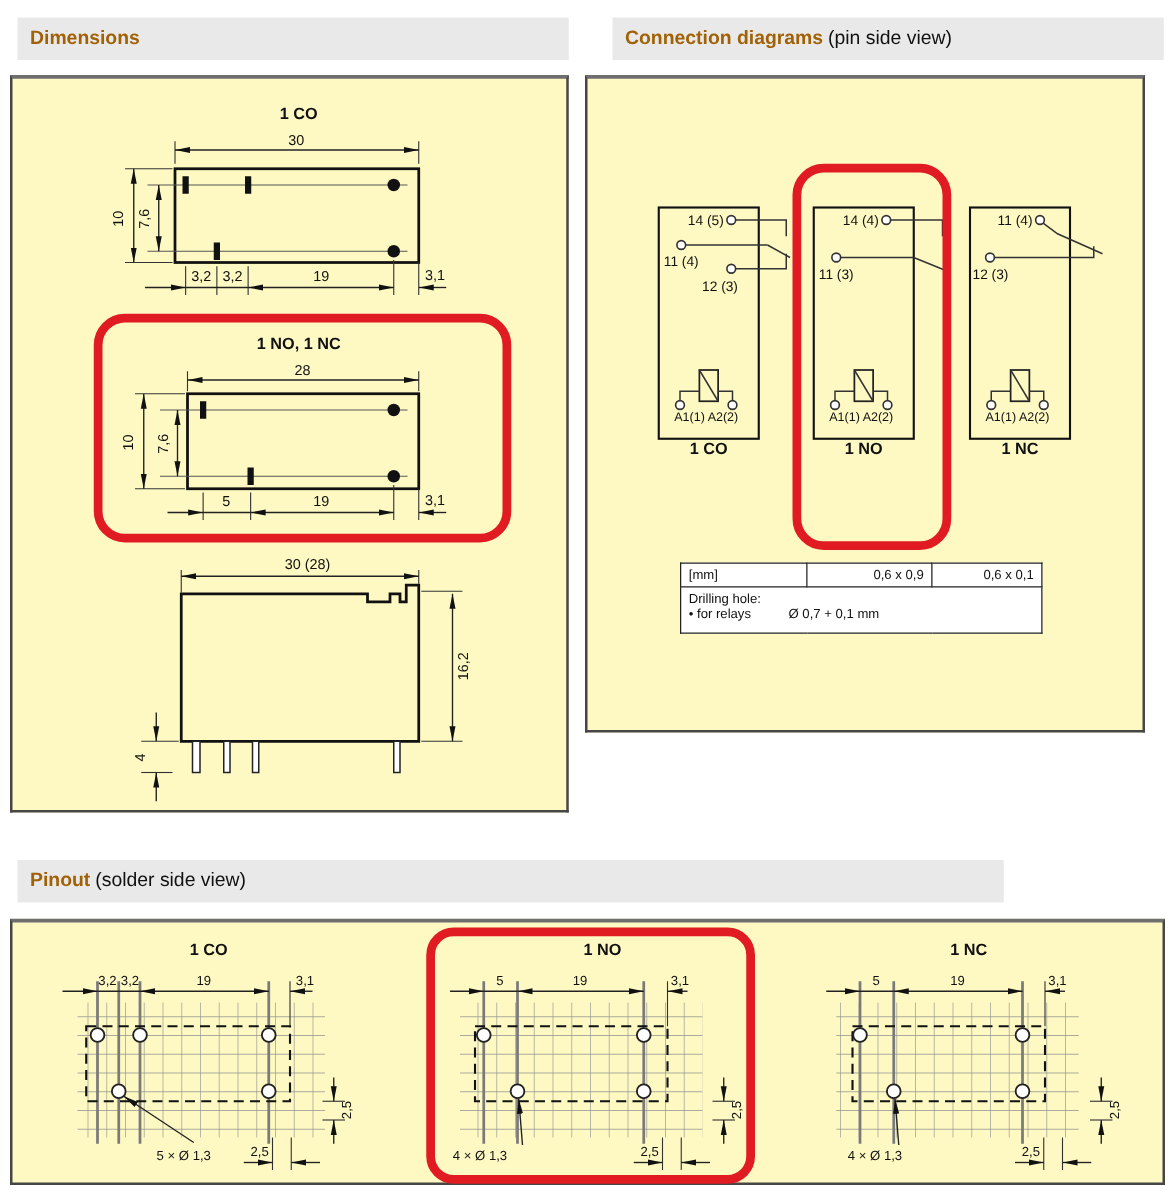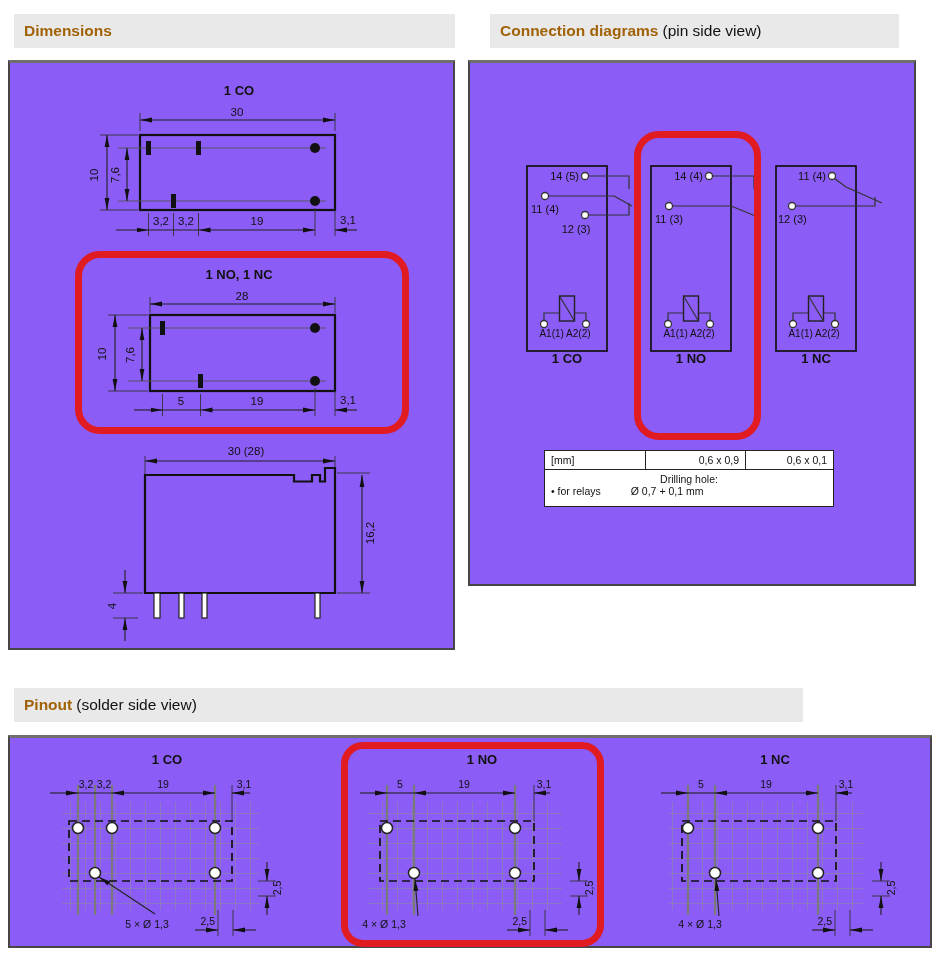--- a/index.html
+++ b/index.html
@@ -3,21 +3,21 @@
 <meta charset="utf-8">
 <style>
   * { margin:0; padding:0; box-sizing:border-box; }
   html,body { width:940px; height:956px; background:#ffffff; }
   body { position:relative; font-family:"Liberation Sans", sans-serif; color:#111; overflow:hidden; }
 
   .secbar { position:absolute; height:34px; background:#e9e9e9; line-height:34px; padding-left:10px; white-space:nowrap; }
   .sb-title { font-weight:bold; font-size:15.5px; color:#a16207; }
   .sb-sub { font-size:15.5px; color:#111; margin-left:4px; }
 
-  .panel { position:absolute; background:#8b5cf6; border:2px solid #464646; border-top:3px solid #6e6e6e; }
+  .panel { position:absolute; background:#fef9c3; border:2px solid #464646; border-top:3px solid #6e6e6e; }
   .panel svg { position:absolute; overflow:visible; }
 
   .redbox { position:absolute; border:7px solid #e11b22; border-radius:25px; z-index:6; background:transparent; }
 
   svg text { font-family:"Liberation Sans", sans-serif; fill:#111; }
   .lbl  { font-size:11.5px; }
   .plbl { font-size:10.5px; }
   .ttl  { font-size:13px; font-weight:bold; }
   .nm   { font-size:13px; font-weight:bold; }
   .clbl { font-size:11px; }
@@ -36,31 +36,31 @@
   .hole { fill:#fff; stroke:#222; stroke-width:1.5; }
   .wire { stroke:#333; stroke-width:1.2; fill:none; }
   .term { fill:#fff; stroke:#333; stroke-width:1.3; }
 
   .conn-table { border-collapse:collapse; position:absolute; table-layout:fixed; background:#fff; }
   .conn-table td { border:1.5px solid #222; font-size:10.5px; padding:3px 6px; color:#111; }
   .conn-table tr.r1 td { vertical-align:top; text-align:center; height:35px; }
   .conn-table tr.r1 td:first-child { text-align:left; }
   .conn-table tr.r2 td { text-align:right; height:19px; }
   .conn-table tr.r2 td:first-child { text-align:left; }
-  .conn-table tr.r3 td { height:37px; vertical-align:top;text-align:center; }
+  .conn-table tr.r3 td { height:37px; vertical-align:top; }
   .noteline { display:flex; }
   .noteline .nv { margin-left:30px; }
 </style>
 </head>
 <body>
 
 <div class="secbar" style="left:14px; top:14px; width:441px;">
   <span class="sb-title">Dimensions</span><span class="sb-sub"></span>
 </div>
-<div class="secbar" style="left:490px; top:14px; width:409px;">
+<div class="secbar" style="left:490px; top:14px; width:441px;">
   <span class="sb-title">Connection diagrams</span><span class="sb-sub">(pin side view)</span>
 </div>
 <div class="secbar" style="left:14px; top:688px; width:789px;">
   <span class="sb-title">Pinout</span><span class="sb-sub">(solder side view)</span>
 </div>
 
 <div class="panel" style="left:8px; top:60px; width:447px; height:590px;">
   <div class="redbox" style="left:65px; top:188px; width:334px; height:183px;"></div>
 
   <svg width="447" height="586" viewBox="0 0 447 586" style="left:0; top:0;">

